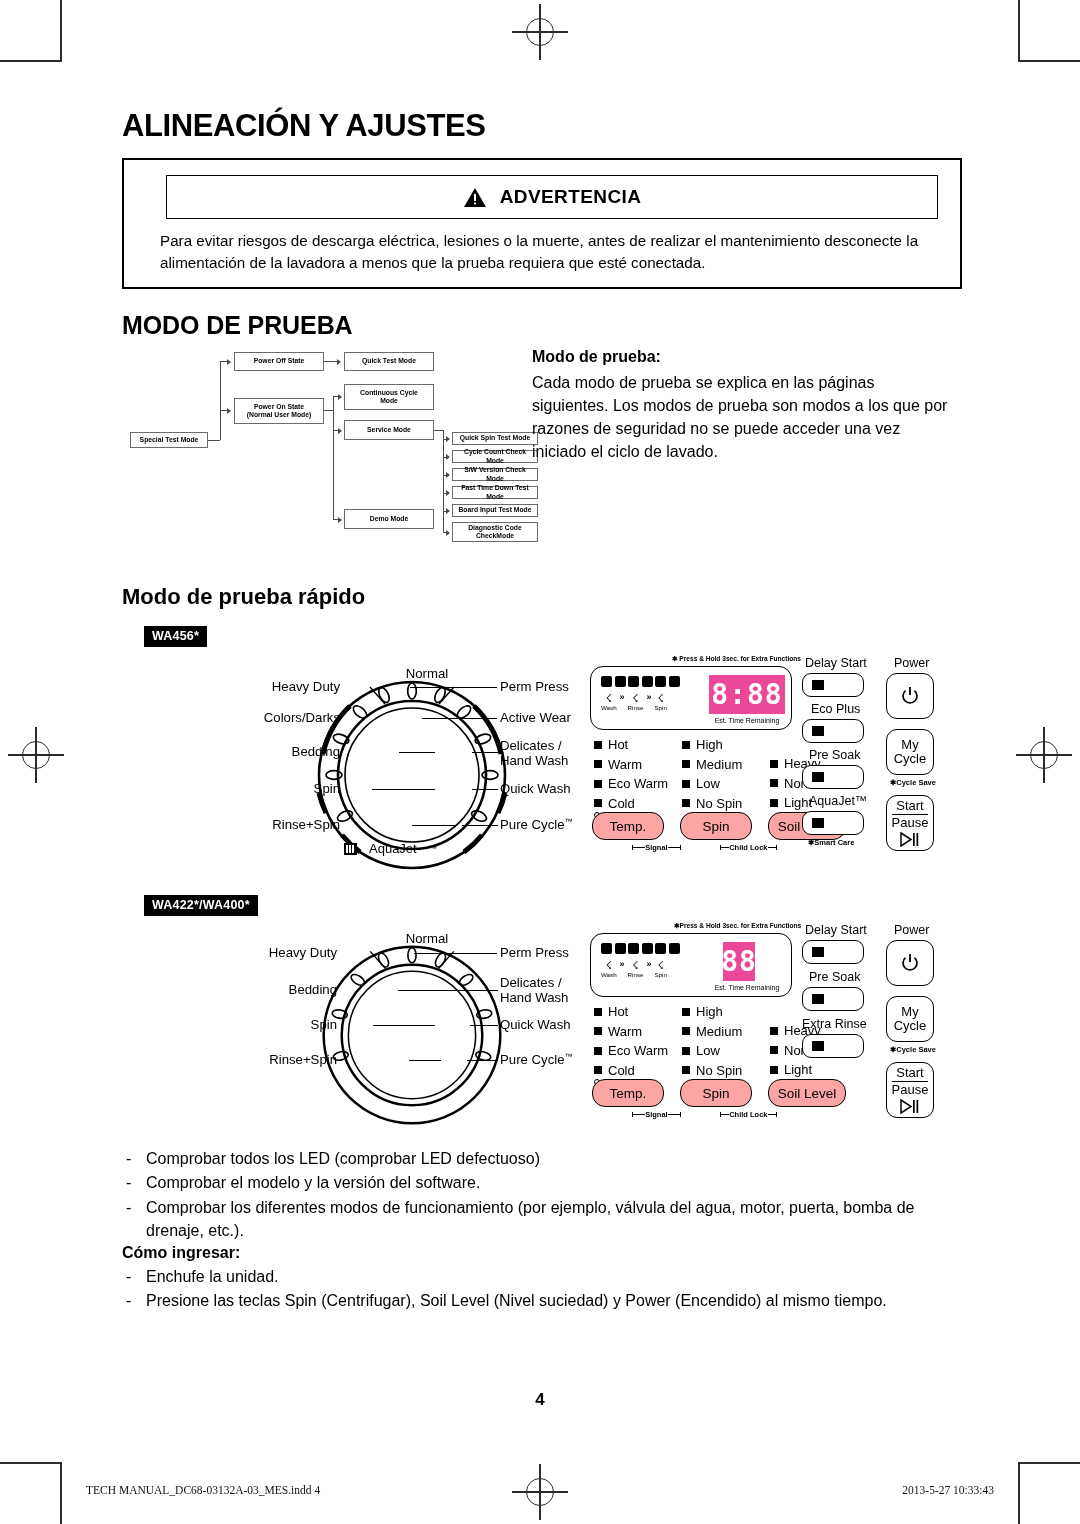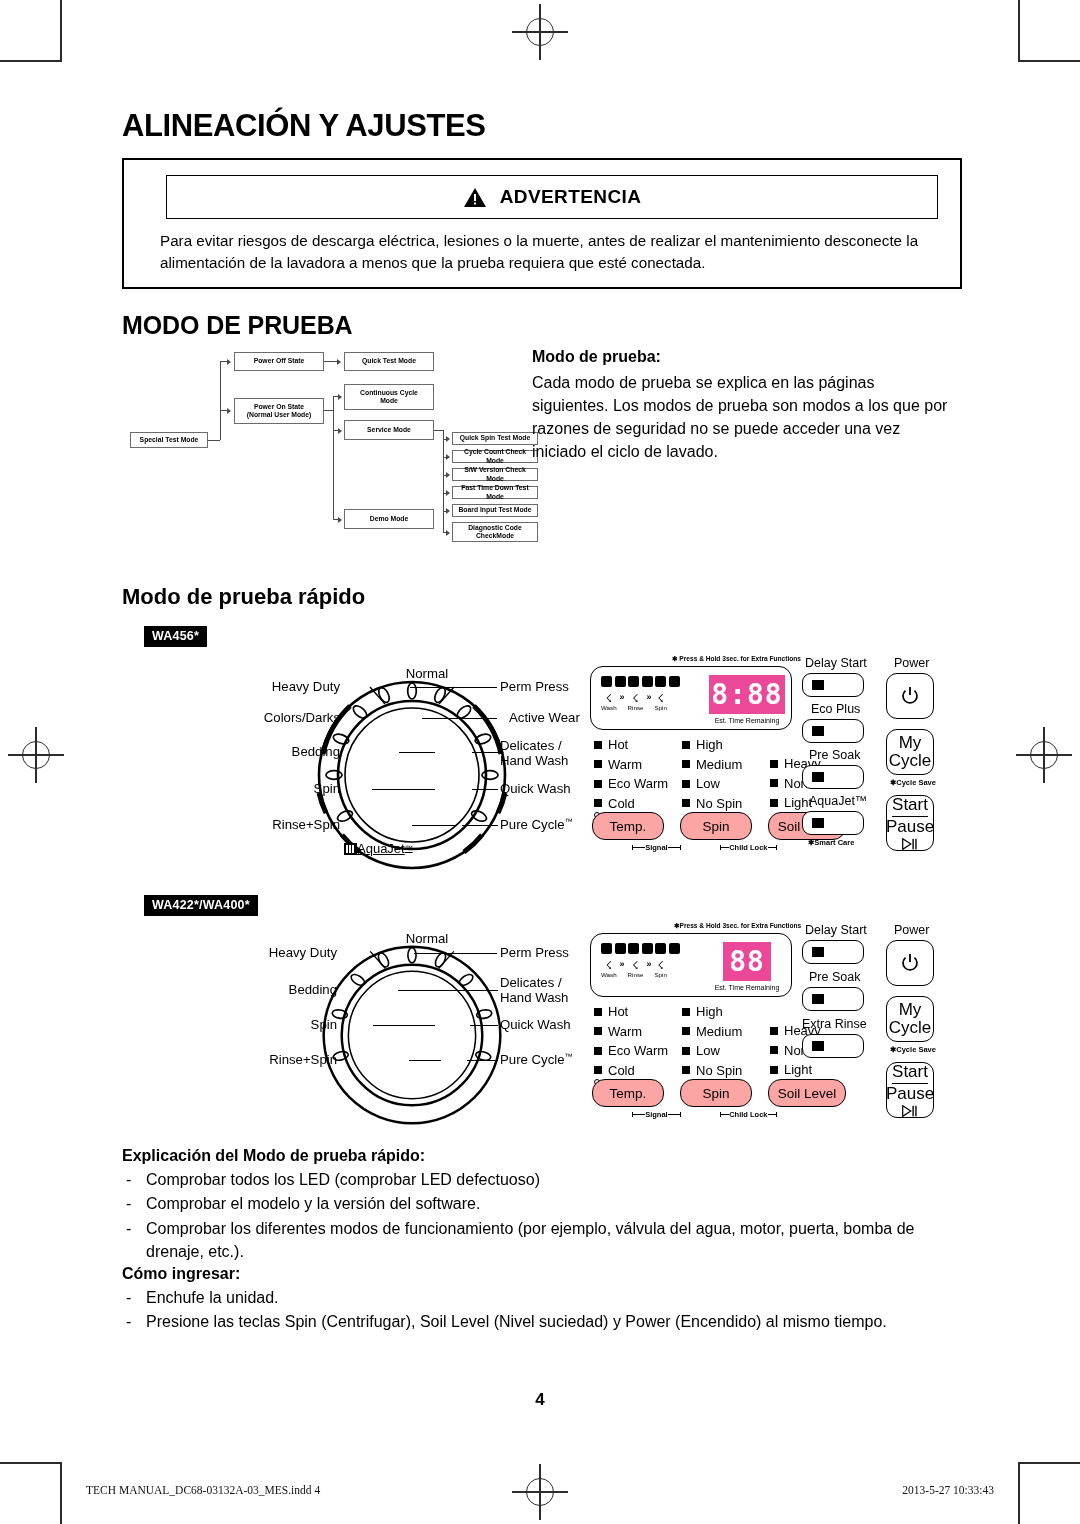--- a/index.html
+++ b/index.html
@@ -83,21 +83,21 @@
 
   
   .dial { position: absolute; }
   .dial svg { display: block; }
   .dlabel { position: absolute; font-size: 13.2px; line-height: 1.12; white-space: nowrap; }
   .dlabel.r { text-align: left; }
   .dlabel.l { text-align: right; }
   .dlabel.c { text-align: center; }
   .tm { font-size: 8px; vertical-align: super; }
 
-  .aquajet-note { position: absolute; display: flex; align-items: center; gap: 0; font-size: 13px; text-decoration: underline; }
+  .aquajet-note { position: absolute; display: flex; align-items: center; gap: 12px; font-size: 13px; }
   .aj-chip { display: inline-block; width: 13px; height: 12px; background: #000;
              position: relative; }
   .aj-chip::after { content: ""; position: absolute; left: 2px; top: 2px; right: 2px; bottom: 2px;
              background: repeating-linear-gradient(90deg,#fff 0 1.5px,#000 1.5px 3px); }
 
   
   .console { position: absolute; }
   .press-hold { position: absolute; font-size: 6.6px; font-weight: bold; }
 
   .lcd {
@@ -137,21 +137,21 @@
     position: absolute; border: 1.8px solid #000; border-radius: 9px; background: #fff;
   }
   .fnbtn .dot { position: absolute; left: 9px; top: 50%; transform: translateY(-50%);
                 width: 12px; height: 10px; background: #000; }
   .fnlabel { position: absolute; font-size: 12.5px; white-space: nowrap; }
   .fnsub { position: absolute; font-size: 7.5px; font-weight: bold; white-space: nowrap; }
 
   .sqbtn {
     position: absolute; border: 1.8px solid #000; border-radius: 11px; background: #fff;
     display: flex; flex-direction: column; align-items: center; justify-content: center;
-    font-size: 17px; line-height: 1.08; text-align: center;
+    font-size: 13px; line-height: 1.08; text-align: center;
   }
   .sqbtn .divline { width: 36px; height: 1.4px; background: #000; margin: 1px 0 1px 0; }
 
   
   .instr { margin-top: 14px; }
   .instr h3 { font-size: 16px; font-weight: bold; margin-bottom: 3px; }
   .instr ul { list-style: none; }
   .instr li { font-size: 16px; line-height: 1.45; padding-left: 24px; position: relative;
               margin-bottom: 1px; }
   .instr li .dash { position: absolute; left: 4px; top: 0; }
@@ -361,21 +361,21 @@
         <span class="aj-chip"></span>
         <span>AquaJet</span>
           <span class="tm">™</span>
       </div>
 
       <div class="dlabel r" style="left:378px; top:31px;">
         <span>Perm Press</span>
       </div>
       <div class="fline" style="position:absolute; left:327px; top:38px; width:48px; height:1.3px; background:#000;"></div>
 
-      <div class="dlabel r" style="left:387px; top:62px;">
+      <div class="dlabel r" style="left:378px; top:62px;">
         <span>Active Wear</span>
       </div>
       <div class="fline" style="position:absolute; left:340px; top:69px; width:35px; height:1.3px; background:#000;"></div>
 
       <div class="dlabel r" style="left:378px; top:90px; line-height:1.12;">
         <span>Delicates /</span><br>
         <span>Hand Wash</span>
       </div>
       <div class="fline" style="position:absolute; left:350px; top:103px; width:26px; height:1.3px; background:#000;"></div>
 
@@ -641,21 +641,21 @@
             <span class="cy">
               <span class="gl">☇</span><br>
               <span>Rinse</span>
             </span>
             <span class="chev">»</span>
             <span class="cy">
               <span class="gl">☇</span><br>
               <span>Spin</span>
             </span>
           </div>
-          <div class="seg-box" style="left:132px; top:8px; width:48px; height:39px;">
+          <div class="seg-box" style="left:132px; top:8px; width:32px; height:39px;">
             <span class="seg-digits" style="font-size:28px;">88</span>
           </div>
           <div class="est-label" style="left:114px; top:50px; width:84px;">Est. Time Remaining</div>
         </div>
 
         <div class="ledcol" style="left:4px; top:84px;">
           <div class="ledrow">
               <span class="ledsq"></span>
               <span class="ledtxt">Hot</span>
             </div>
@@ -767,21 +767,20 @@
             <polygon points="3,1 13,7.5 3,14" fill="none" stroke="#000" stroke-width="1.5"></polygon>
             <rect x="15" y="1" width="1.7" height="13" fill="#000"></rect>
             <rect x="18.5" y="1" width="1.7" height="13" fill="#000"></rect>
           </svg>
         </div>
       </div>
     </div>
 
     
     <div class="instr">
-      <h3>Explicación del Modo de prueba rápido:</h3>
       <ul>
         <li><span class="dash">-</span><span>Comprobar todos los LED (comprobar LED defectuoso)</span></li>
         <li><span class="dash">-</span><span>Comprobar el modelo y la versión del software.</span></li>
         <li><span class="dash">-</span><span>Comprobar los diferentes modos de funcionamiento (por ejemplo, válvula del agua, motor, puerta, bomba de drenaje, etc.).</span></li>
       </ul>
       <h3 style="margin-top:2px;">Cómo ingresar:</h3>
       <ul>
         <li><span class="dash">-</span><span>Enchufe la unidad.</span></li>
         <li><span class="dash">-</span><span>Presione las teclas Spin (Centrifugar), Soil Level (Nivel suciedad) y Power (Encendido) al mismo tiempo.</span></li>
       </ul>

